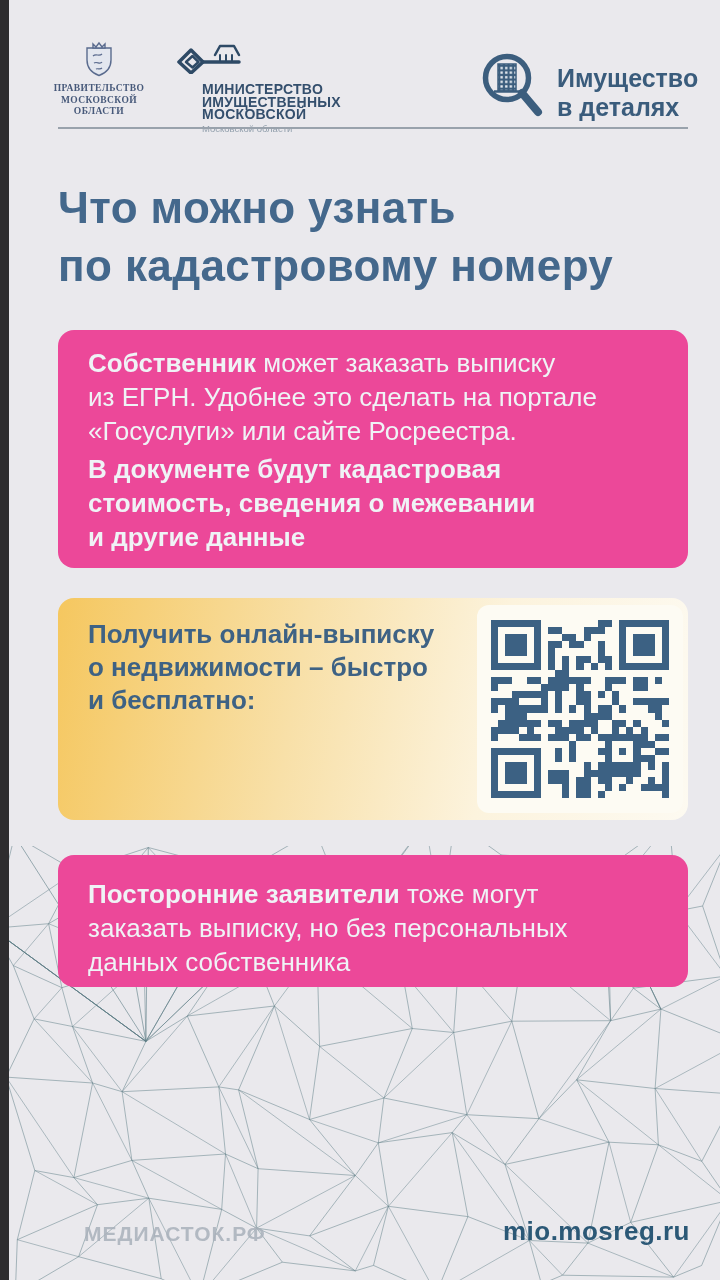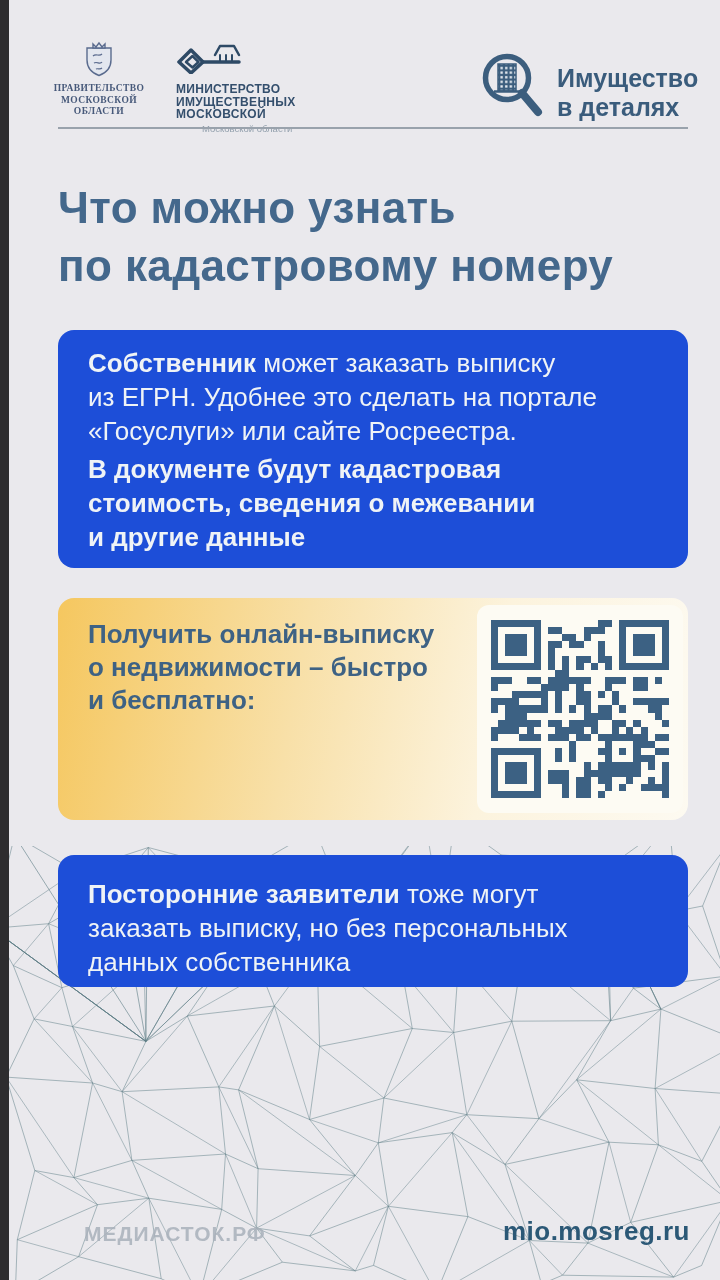--- a/index.html
+++ b/index.html
@@ -9,35 +9,35 @@
 
   
   .mesh{position:absolute;left:9px;top:846px;width:711px;height:434px;}
 
   
   .gov{position:absolute;left:46px;top:40px;width:106px;text-align:center;}
   .gov .crest{display:block;margin:0 auto;}
   .gov .gov-lines{margin-top:5px;font-family:"Liberation Serif", serif;font-weight:bold;
        font-size:9.5px;line-height:11.5px;color:#47597a;letter-spacing:.4px;}
   .ministry{position:absolute;left:176px;top:42px;}
-  .ministry .min-text{margin-top:5px;font-size:12px;font-weight:bold;
+  .ministry .min-text{margin-left:26px;margin-top:5px;font-size:14px;font-weight:bold;
        line-height:12.5px;color:#344f6d;letter-spacing:.3px;}
   .ministry .min-sub{margin-left:26px;margin-top:2px;font-size:9.5px;color:#93a0ad;}
   .brand{position:absolute;left:481px;top:52px;display:flex;align-items:flex-start;}
   .brand .brand-text{margin-left:10px;margin-top:12px;font-size:25px;font-weight:bold;
        color:#3a5c7c;line-height:29px;}
   .divider{position:absolute;left:58px;top:127px;width:630px;height:2px;background:#99a2ac;}
 
   
   .title{position:absolute;left:58px;top:179px;font-size:44px;font-weight:bold;
        color:#44688c;line-height:58px;letter-spacing:.4px;}
 
   
   .card{position:absolute;left:58px;width:630px;box-sizing:border-box;border-radius:16px;padding-left:40px;}
-  .card-blue{background:#1d4ed8;color:#eff3f6;}
+  .card-blue{background:#ec4899;color:#eff3f6;}
   .card p{margin:0;font-size:26px;line-height:34px;}
   .b{font-weight:bold;}
   .card1{top:330px;height:238px;padding:16px 30px;}
   .card1 .p2{font-weight:bold;margin-top:4px;}
   .card2{top:598px;height:222px;
        background:linear-gradient(100deg,#f5c75f 0%,#f8e0a8 38%,#fcf3dd 68%,#fdfaf1 100%);}
   .card2-text{position:absolute;left:30px;top:20px;font-size:26px;line-height:33px;
        font-weight:bold;color:#3e6284;}
   .qr-panel{position:absolute;right:5px;top:7px;width:206px;height:208px;background:#fdfbf3;
        border-radius:12px;display:flex;align-items:center;justify-content:center;}

